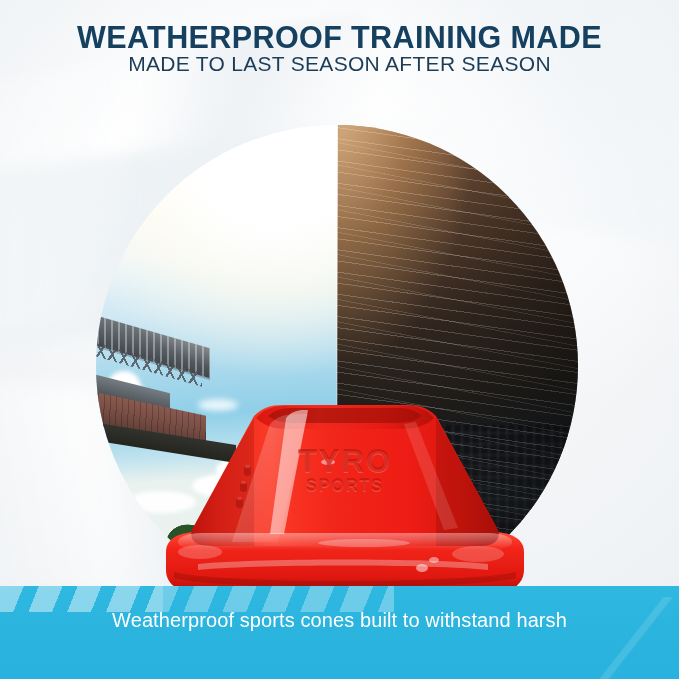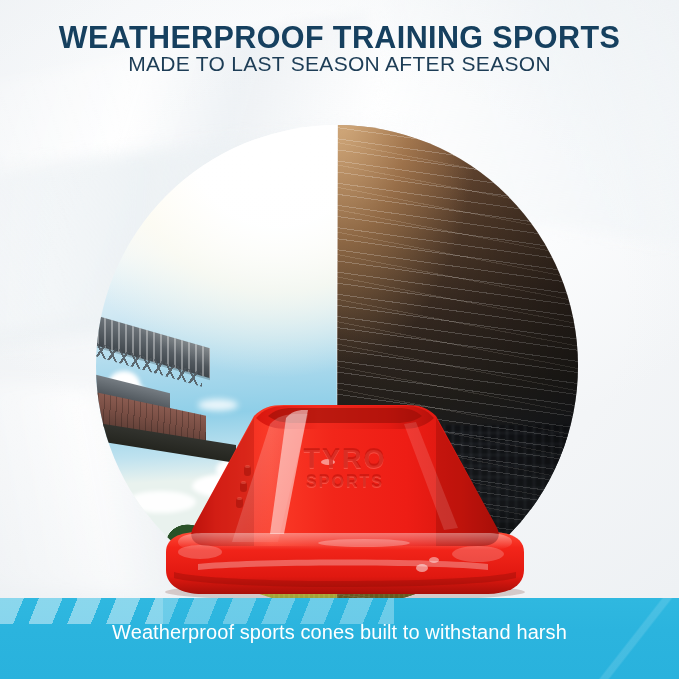--- a/index.html
+++ b/index.html
@@ -281,33 +281,33 @@
   .emboss{
     position:absolute;
     left:50%; top:44px;
     transform:translateX(-50%);
     text-align:center;
     line-height:1.02;
     pointer-events:none;
     z-index:2;
   }
   .emboss .l1{
-    font-size:27px; font-weight:700; letter-spacing:2px;
+    font-size:31px; font-weight:700; letter-spacing:2px;
     color:rgba(205,24,14,.55);
     text-shadow:0 1px 0 rgba(255,130,120,.45), 0 -1px 0 rgba(150,10,5,.35);
   }
   .emboss .l2{
     font-size:16px; font-weight:700; letter-spacing:2px;
     color:rgba(205,24,14,.5);
     text-shadow:0 1px 0 rgba(255,130,120,.42), 0 -1px 0 rgba(150,10,5,.32);
   }
 
   
   .banner{
-    position:absolute; left:0; right:0; bottom:0; height:81px;
+    position:absolute; left:0; right:0; bottom:0; height:93px;
     background:linear-gradient(180deg,#2fb8e0 0%,#2bb4de 40%,#29b2dd 100%);
     z-index:8;
     overflow:hidden;
   }
   .banner-stripes{
     position:absolute; left:0; top:0; width:58%; height:26px;
     background:repeating-linear-gradient(
        112deg,
        rgba(255,255,255,.30) 0px,
        rgba(255,255,255,.30) 22px,
@@ -344,21 +344,21 @@
 <div id="root">
 
   <div class="bg-base"></div>
   <div class="bg-fold-a"></div>
   <div class="bg-fold-b"></div>
   <div class="bg-fold-c"></div>
   <div class="bg-fold-d"></div>
   <div class="bg-vig"></div>
 
   <div class="head-wrap">
-    <div class="title">WEATHERPROOF TRAINING SPORTS</div>
+    <div class="title">WEATHERPROOF TRAINING MADE</div>
     <div class="subtitle">MADE TO LAST SEASON AFTER SEASON</div>
   </div>
 
   <div class="circle">
 
     <div class="half-sun">
       <div class="sun-sky"></div>
 
       <div class="cl" style="left:-4px;top:256px;width:54px;height:24px;"></div>
       <div class="cl" style="left:12px;top:246px;width:32px;height:28px;"></div>

